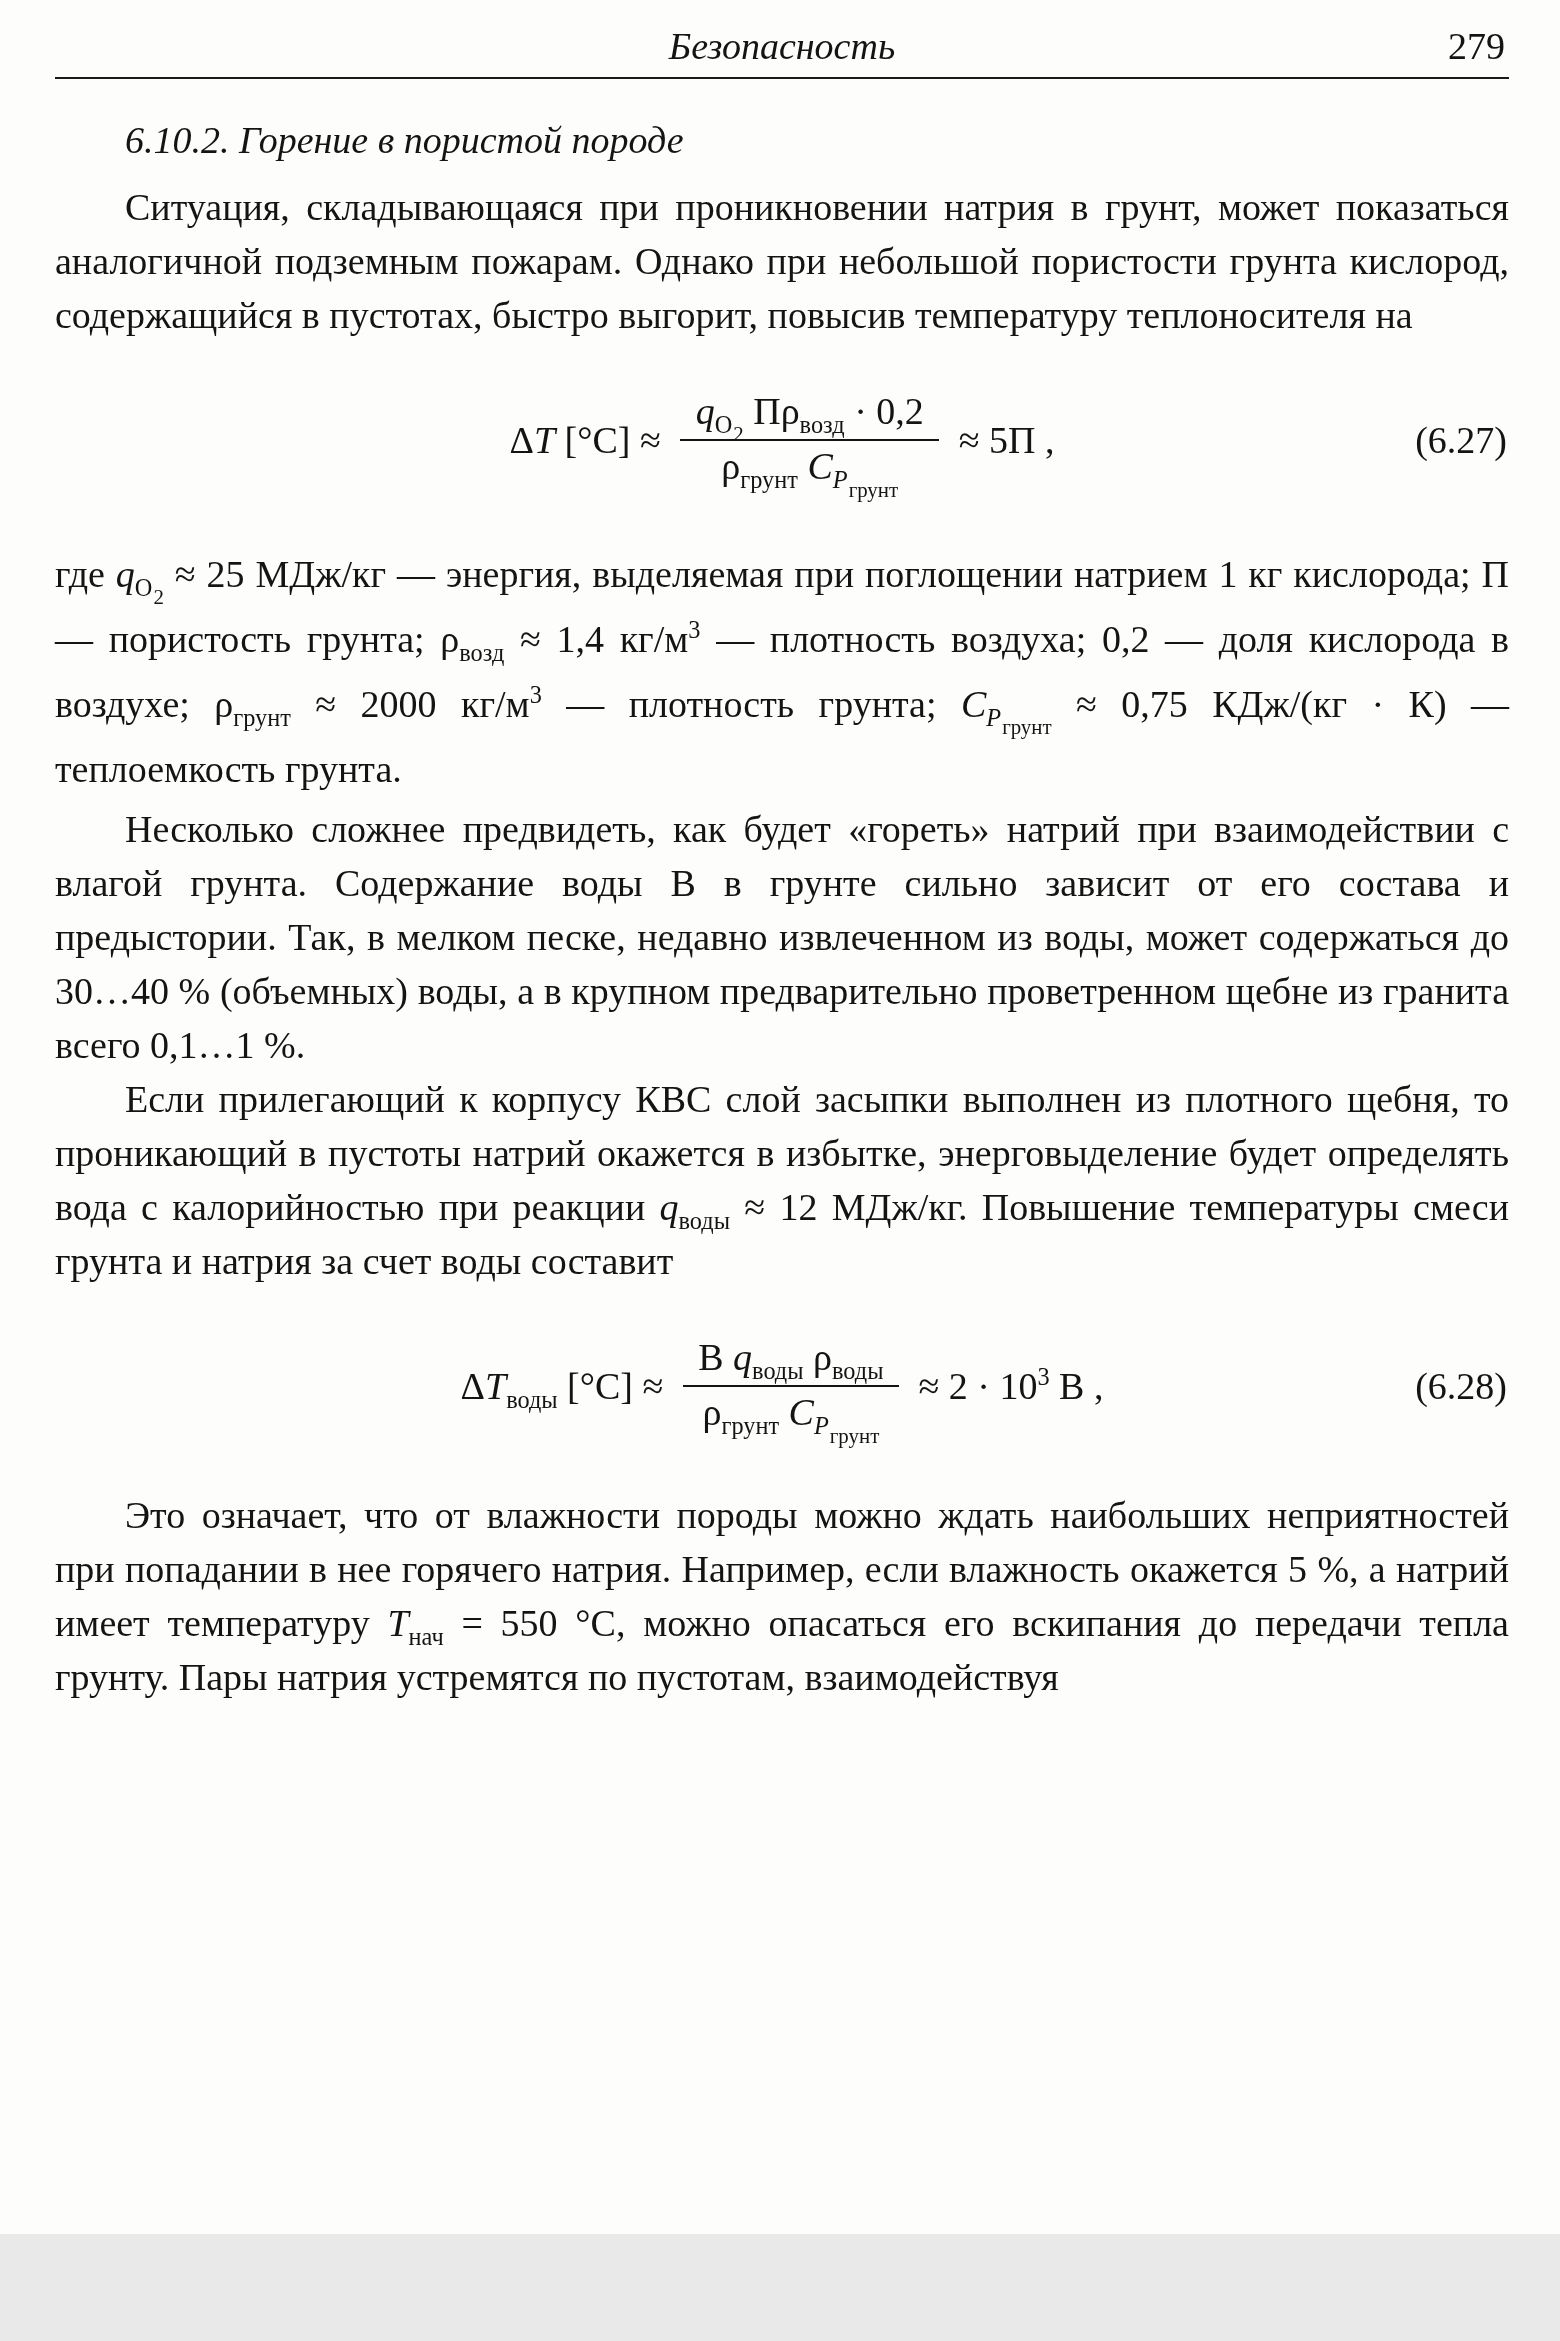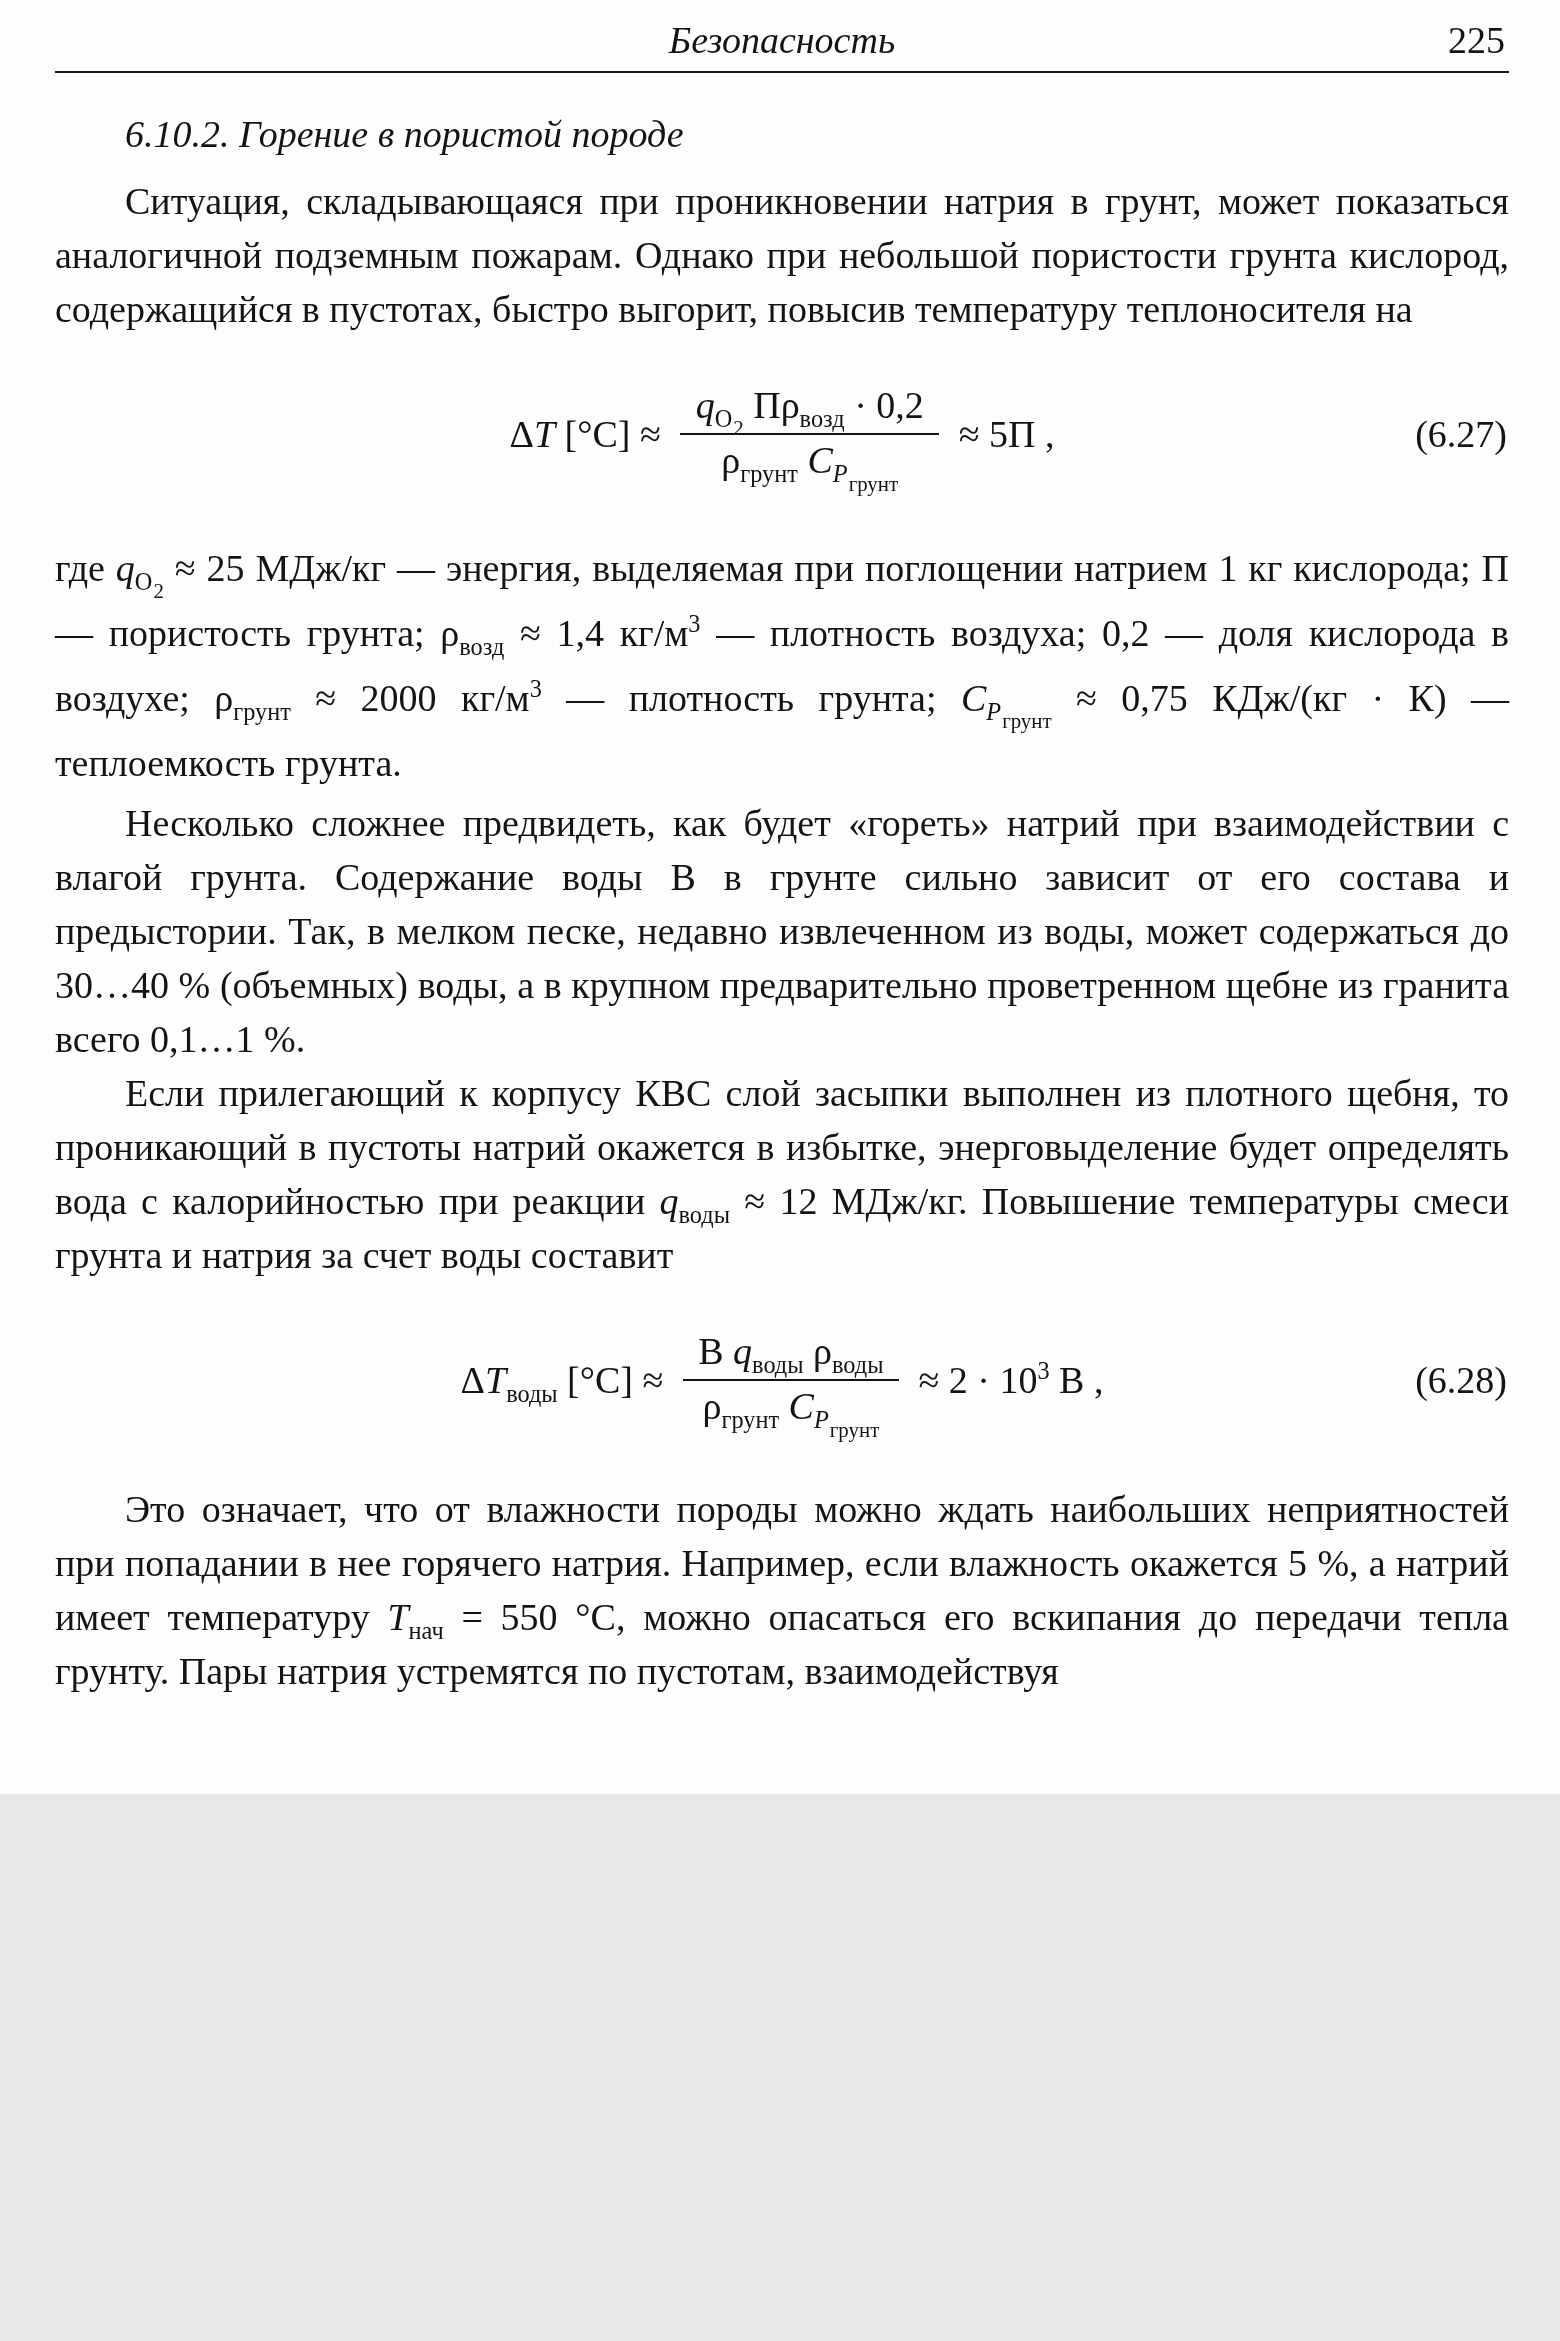--- a/index.html
+++ b/index.html
@@ -1,26 +1,26 @@
 <!DOCTYPE html>
 <html lang="ru"><head>
 <meta charset="utf-8">
 <style>
   html, body { margin: 0; padding: 0; background: #e9e9e9; }
   .page {
     position: relative;
     width: 1560px;
-    height: 1794px;
+    height: 2234px;
     margin: 0 auto;
     background: #fdfdfb;
     color: #141414;
     font-family: "Liberation Serif", "DejaVu Serif", serif;
     font-size: 38px;
     box-sizing: border-box;
-    padding: 18px 51px 0 55px;
+    padding: 24px 51px 0 55px;
     overflow: hidden;
   }
   .it { font-style: italic; }
 
   
   .running-head {
     position: relative;
     height: 51px;
     text-align: center;
   }
@@ -98,21 +98,21 @@
     transform: translateY(-50%);
   }
 </style>
 </head>
 <body>
 
 <div class="page">
 
   <header class="running-head">
     <span class="head-title">Безопасность</span>
-    <span class="page-num">225</span>
+    <span class="page-num">279</span>
   </header>
   <hr class="head-rule">
 
   <main>
 
     <h2 class="section-heading">6.10.2. Горение в пористой породе</h2>
 
     <p class="para indent"><span>Ситуация, складывающаяся при проникновении натрия в грунт, может показаться аналогичной подземным пожарам. Однако при небольшой пористости грунта кислород, содержащийся в пустотах, быстро выгорит, повысив температуру теплоносителя на</span></p>
 
     <div class="equation">

